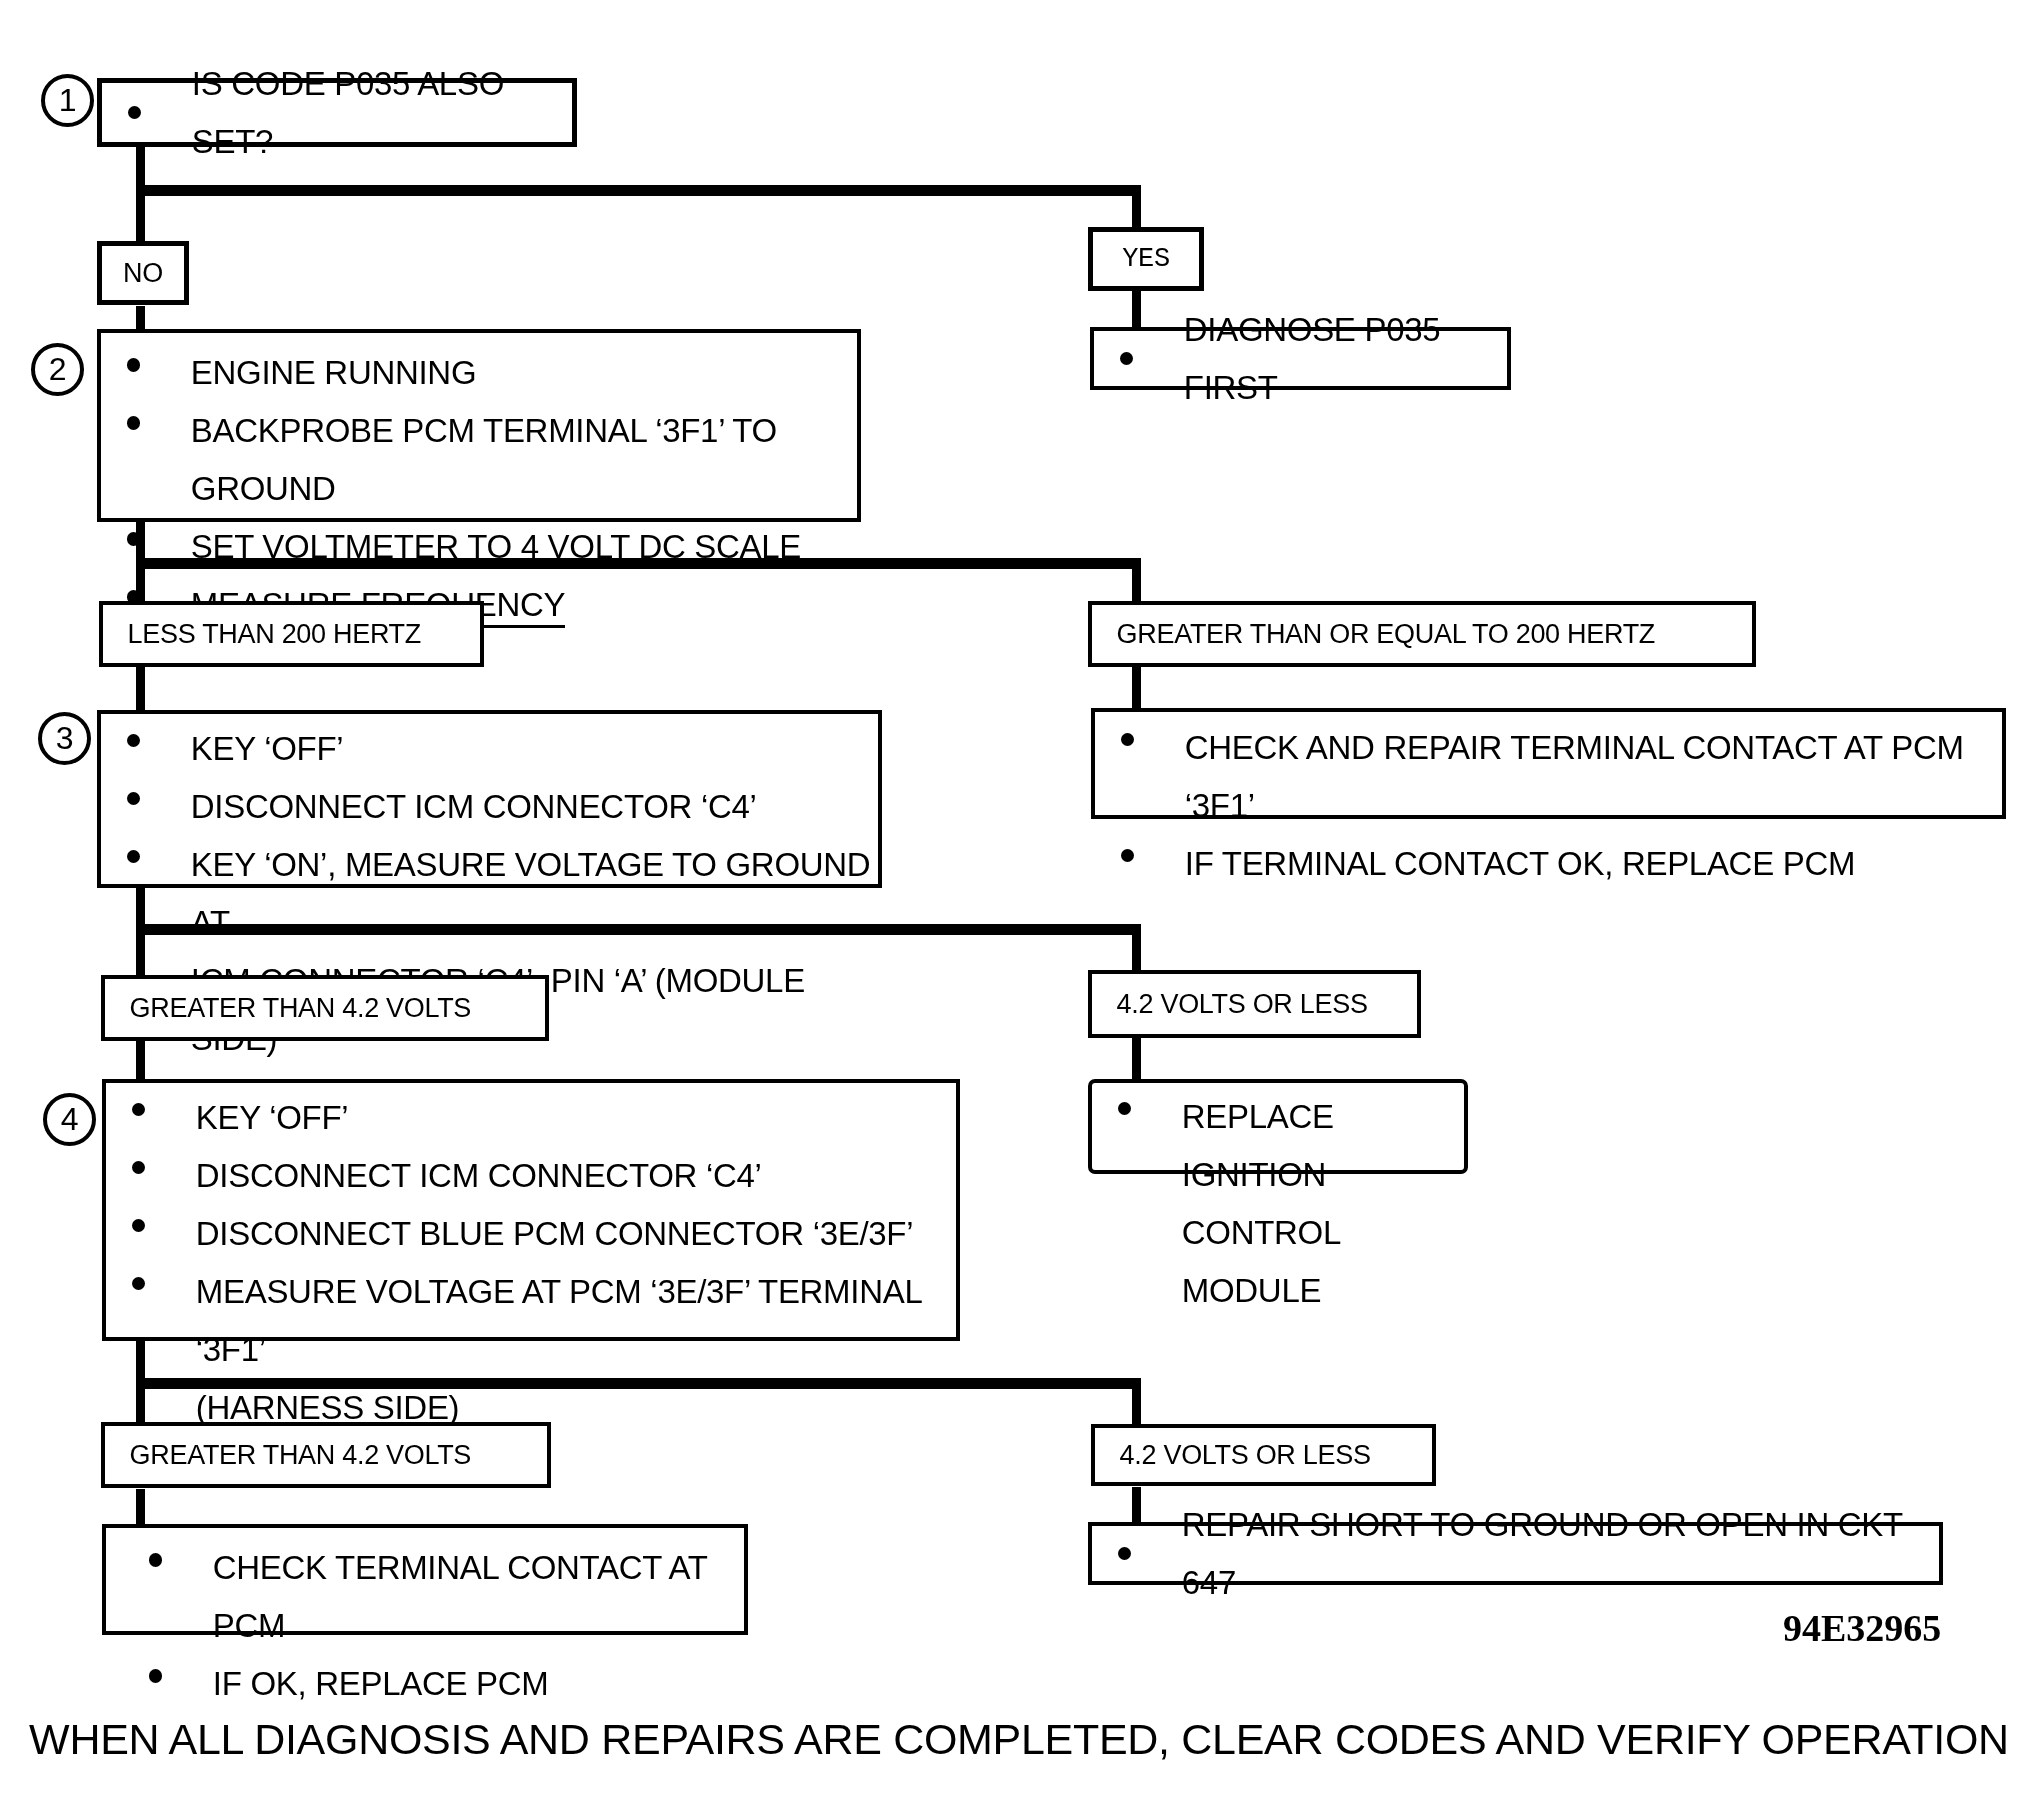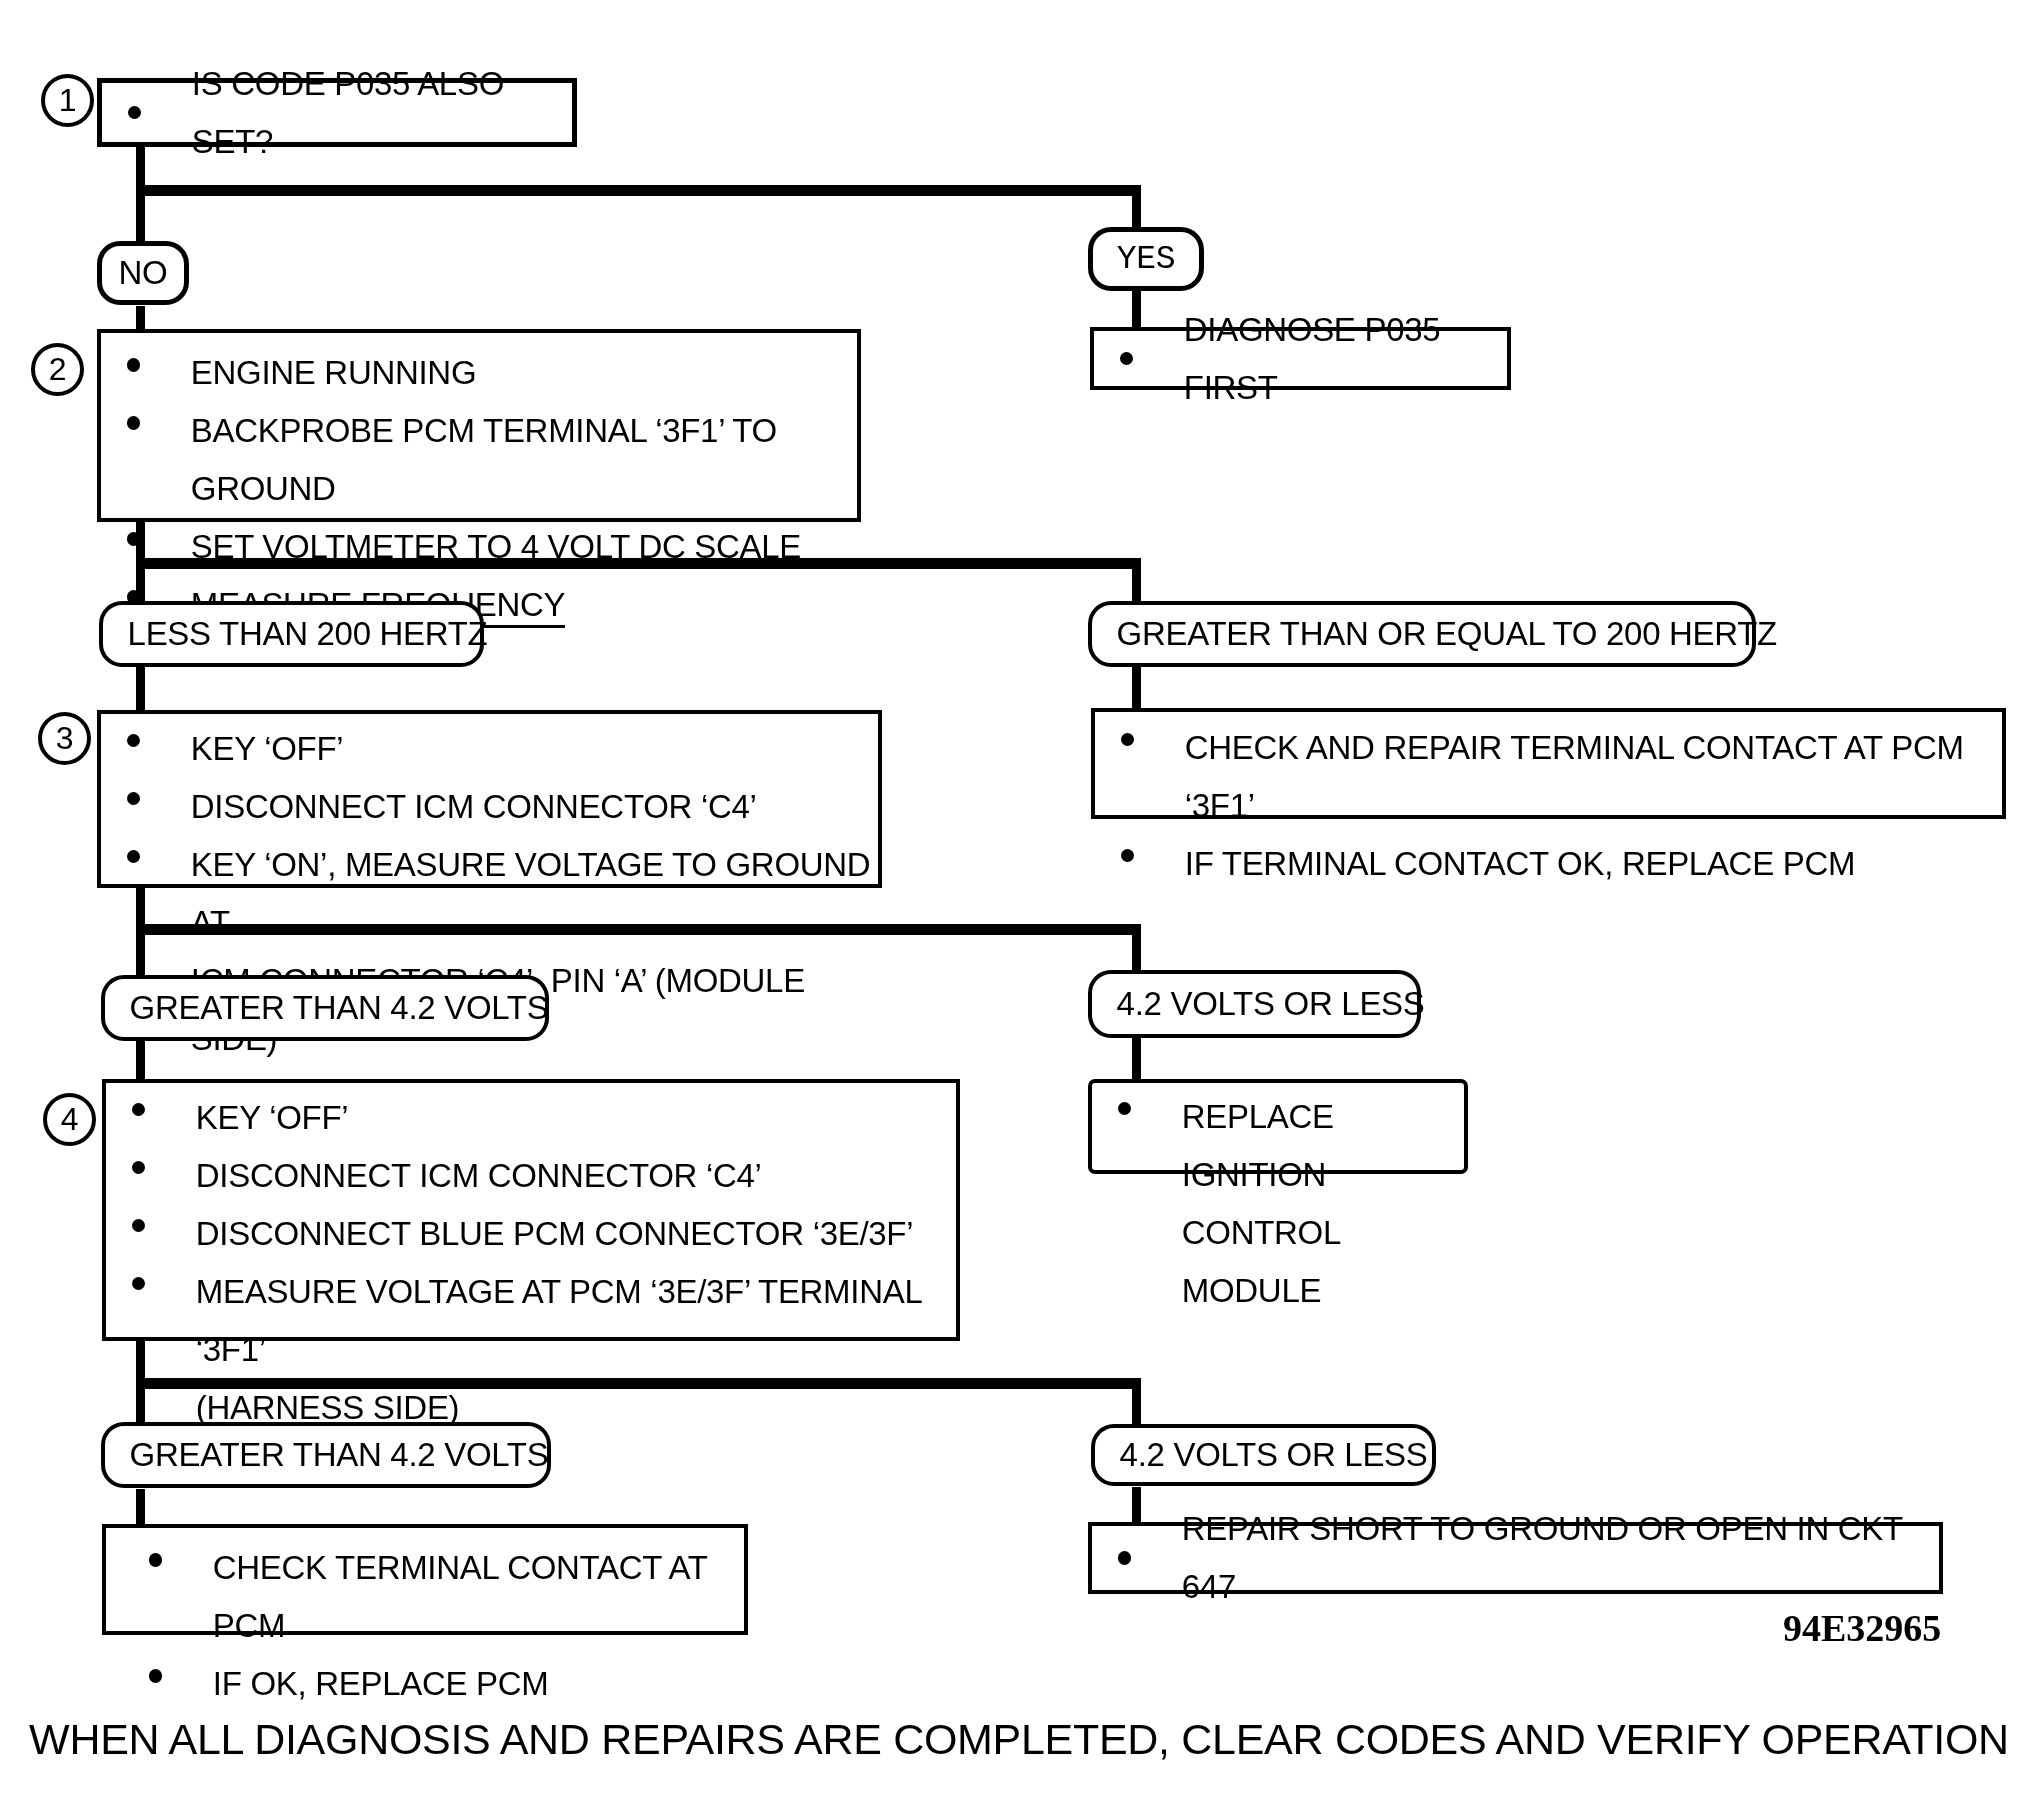--- a/index.html
+++ b/index.html
@@ -3,21 +3,21 @@
 <meta charset="utf-8">
 <style>
   html,body { margin:0; padding:0; background:#ffffff; }
   .stage {
     position:relative; width:2038px; height:1812px; background:#ffffff;
     font-family:"Liberation Sans","DejaVu Sans",sans-serif; color:#000;
     letter-spacing:-0.3px; overflow:hidden;
   }
   .box { position:absolute; box-sizing:border-box; border:4.7px solid #000; background:#fff; }
   .b6 { border-width:5.7px; }
-  .lbl { display:flex; align-items:center; padding-left:24.6px; font-size:33px; white-space:nowrap;border-radius:23px; }
+  .lbl { display:flex; align-items:center; padding-left:24.6px; font-size:27px; white-space:nowrap; }
   .lbl.centered { justify-content:center; padding-left:0; }
   .rows { padding-top:9.5px; }
   .row { display:flex; }
   .row.center { align-items:center; height:100%; }
   .dot { flex:none; width:13.2px; height:13.2px; border-radius:50%; background:#000; margin:14px 0 0 25.6px; }
   .row.center .dot { margin-top:0; }
   .txt { margin-left:51px; font-size:33px; line-height:58px; white-space:pre-line; }
   .ul { border-bottom:3.8px solid #000; padding-bottom:1.9px; white-space:pre; }
   .num {
     position:absolute; box-sizing:border-box; width:53px; height:53px;
@@ -206,21 +206,21 @@
         <span class="dot"></span>
         <span class="txt">CHECK TERMINAL CONTACT AT PCM</span>
       </div>
       <div class="row">
         <span class="dot"></span>
         <span class="txt">IF OK, REPLACE PCM</span>
       </div>
     </div>
   </div>
 
-  <div class="box" style="left:1088px; top:1522px; width:855px; height:72px;">
+  <div class="box" style="left:1088px; top:1522px; width:855px; height:63px;">
     <div class="row center">
       <span class="dot"></span>
       <span class="txt">REPAIR SHORT TO GROUND OR OPEN IN CKT 647</span>
     </div>
   </div>
 
   <div class="figid">94E32965</div>
 
   <div class="footer">WHEN ALL DIAGNOSIS AND REPAIRS ARE COMPLETED, CLEAR CODES AND VERIFY OPERATION</div>
 

